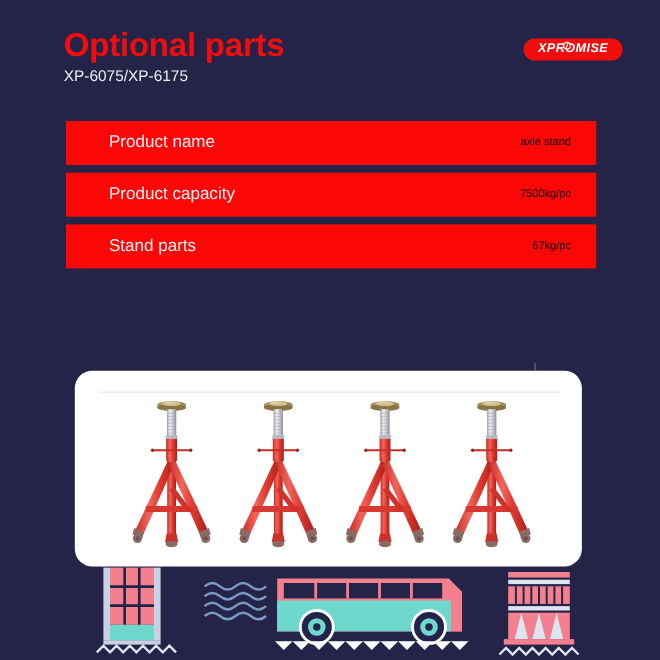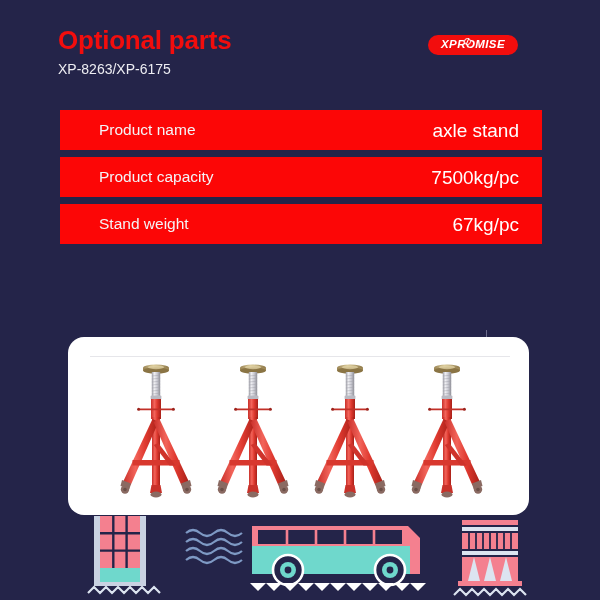--- a/index.html
+++ b/index.html
@@ -28,39 +28,39 @@
   .header {
     position: absolute;
     left: 0; top: 0;
     width: 600px;
     height: 100px;
   }
   .title {
     position: absolute;
     left: 58px;
     top: 27px;
-    font-size: 26px;
+    font-size: 30px;
     font-weight: bold;
     color: #F20D0D;
     letter-spacing: -0.2px;
     line-height: 1;
     white-space: nowrap;
   }
   .subtitle {
     position: absolute;
     left: 58px;
     top: 62px;
     font-size: 14px;
     color: #EDEDF2;
     line-height: 1;
     white-space: nowrap;
   }
   .logo {
     position: absolute;
-    left: 428px;
+    left: 476px;
     top: 35px;
     width: 90px;
     height: 20px;
     background: #F20D0D;
     border-radius: 10px;
     display: flex;
     align-items: center;
     justify-content: center;
   }
   .logo-text {
@@ -115,22 +115,22 @@
     position: absolute;
     left: 39px;
     font-size: 15.5px;
     color: #F4F4F7;
     line-height: 1;
     white-space: nowrap;
   }
   .spec-value {
     position: absolute;
     right: 23px;
-    font-size: 19px;
-    color: #ffffff;
+    font-size: 10px;
+    color: #000000;
     line-height: 1;
     white-space: nowrap;
   }
 
   
   .photo-panel {
     position: absolute;
     left: 68px;
     top: 337px;
     width: 461px;
@@ -171,21 +171,21 @@
     height: 110px;
   }
 </style>
 </head>
 <body>
 
 <div id="page">
 
   <div class="header">
     <div class="title">Optional parts</div>
-    <div class="subtitle">XP-8263/XP-6175</div>
+    <div class="subtitle">XP-6075/XP-6175</div>
 
     <div class="logo">
       <span class="logo-text">XPROMISE</span>
       <span class="logo-globe"></span>
     </div>
   </div>
 
   <div class="spec-table">
 
     <div class="spec-row">
@@ -193,21 +193,21 @@
       <span class="spec-value">axle stand</span>
     </div>
 
     <div class="spec-row">
       <span class="spec-label">Product capacity</span>
       <span class="spec-value">7500kg/pc</span>
     </div>
 
 
     <div class="spec-row">
-      <span class="spec-label">Stand weight</span>
+      <span class="spec-label">Stand parts</span>
       <span class="spec-value">67kg/pc</span>
     </div>
 
   </div>
 
   <div class="panel-tick"></div>
 
   <div class="photo-panel">
     <div class="photo-hairline"></div>
 

